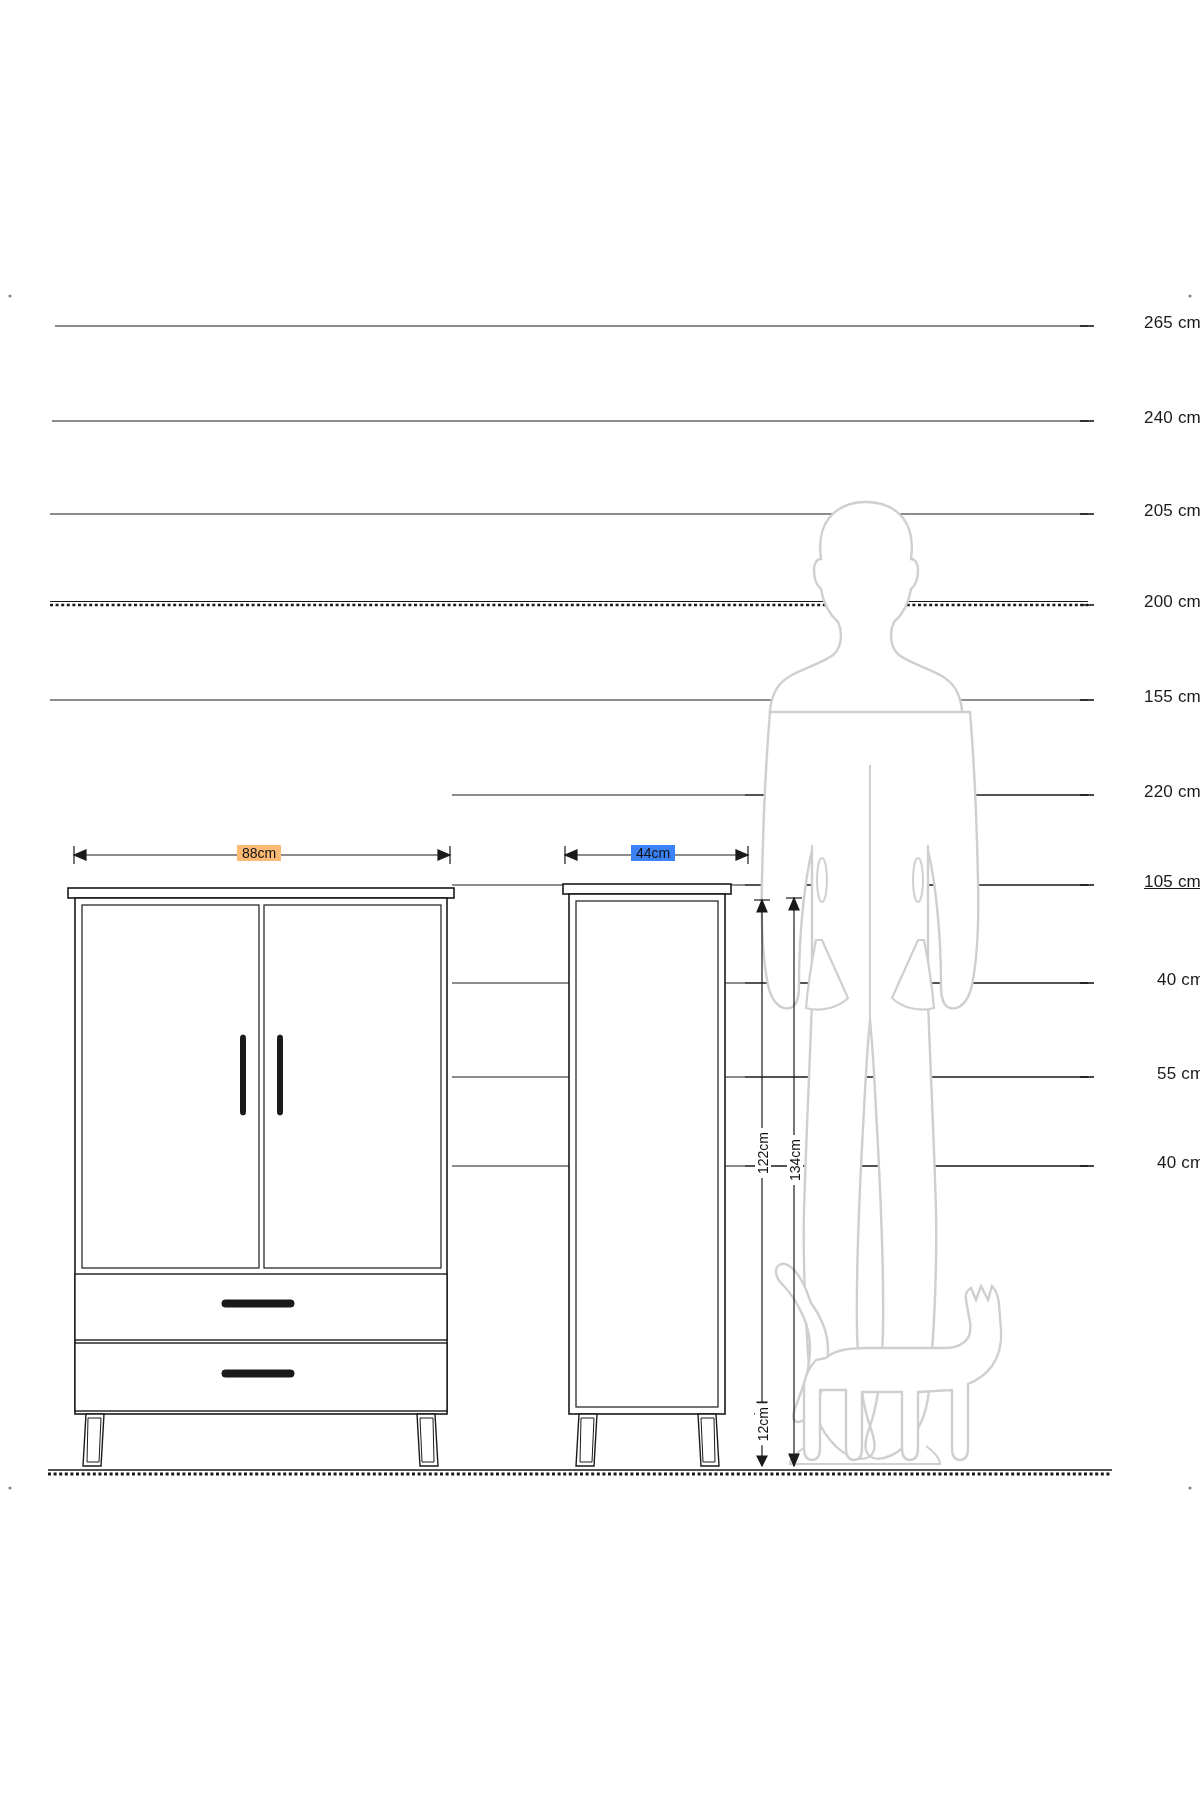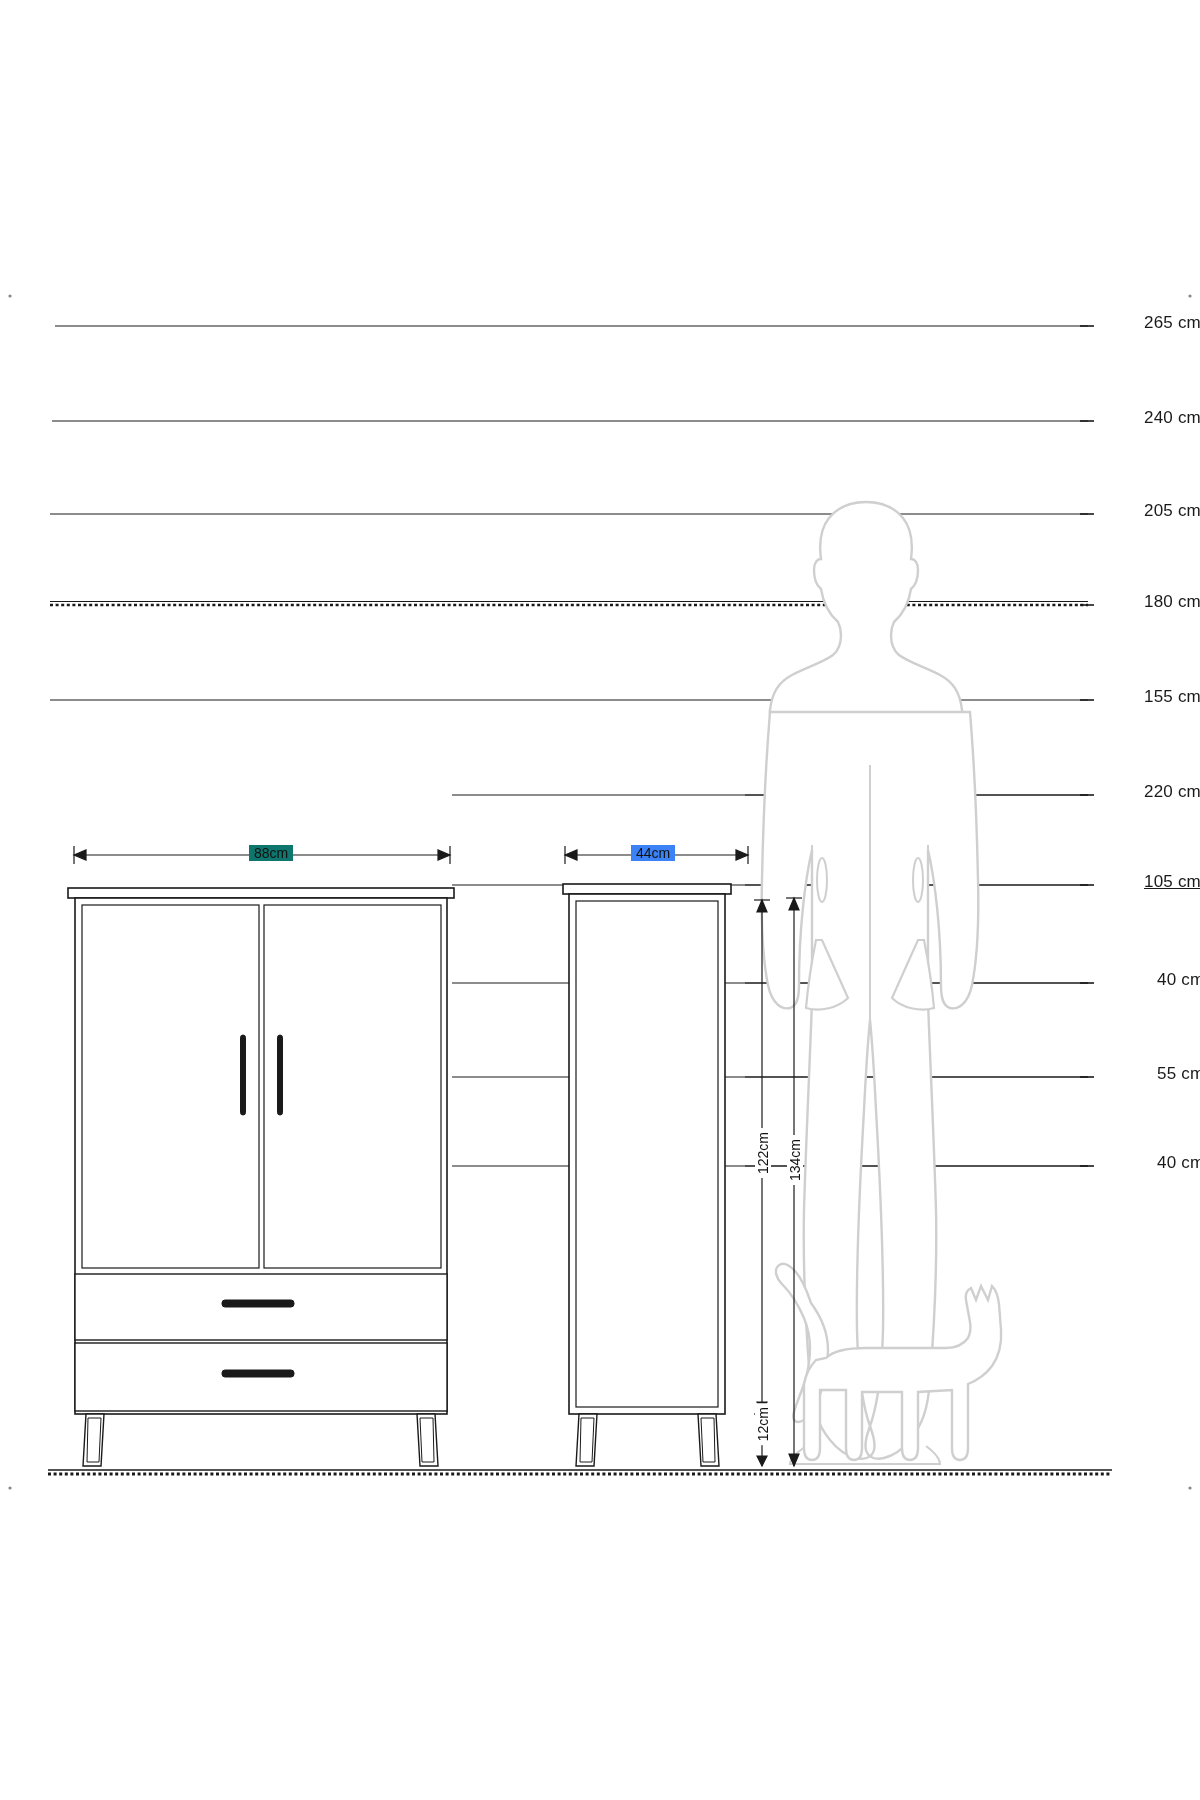--- a/index.html
+++ b/index.html
@@ -292,28 +292,28 @@
       <path d="M762,1414 L757,1424 L767,1424 Z"></path>
       <path d="M762,1466 L757,1456 L767,1456 Z"></path>
       <line x1="754" y1="1414" x2="770" y2="1414"></line>
     </g>
 
   </svg>
 
   <div class="scale-label" style="left:1100px; top:313px;">265 cm</div>
   <div class="scale-label" style="left:1100px; top:408px;text-align:center;">240 cm</div>
   <div class="scale-label" style="left:1100px; top:501px;text-align:right;">205 cm</div>
-  <div class="scale-label" style="left:1100px; top:592px;">180 cm</div>
+  <div class="scale-label" style="left:1100px; top:592px;">200 cm</div>
   <div class="scale-label" style="left:1100px; top:687px;">155 cm</div>
   <div class="scale-label" style="left:1100px; top:782px;">220 cm</div>
   <div class="scale-label" style="left:1100px; top:872px;text-decoration:underline;">105 cm</div>
   <div class="scale-label" style="left:1113px; top:970px;">40 cm</div>
   <div class="scale-label" style="left:1113px; top:1064px;">55 cm</div>
   <div class="scale-label" style="left:1113px; top:1153px;">40 cm</div>
 
-  <div class="dim-label" style="left:249px; top:845px; background:#0f766e; padding:0 5px;">88cm</div>
+  <div class="dim-label" style="left:237px; top:845px; background:#fdba74; padding:0 5px;">88cm</div>
   <div class="dim-label" style="left:631px; top:845px; background:#3b82f6; padding:0 5px;">44cm</div>
 
   <div class="dim-label vertical" style="left:755px; top:1128px; background:#ffffff; padding:4px 0;">122cm</div>
   <div class="dim-label vertical" style="left:787px; top:1135px; background:#ffffff; padding:4px 0;">134cm</div>
   <div class="dim-label vertical" style="left:755px; top:1403px; background:#ffffff; padding:4px 0;">12cm</div>
 
 </div>
 
 </body></html>

